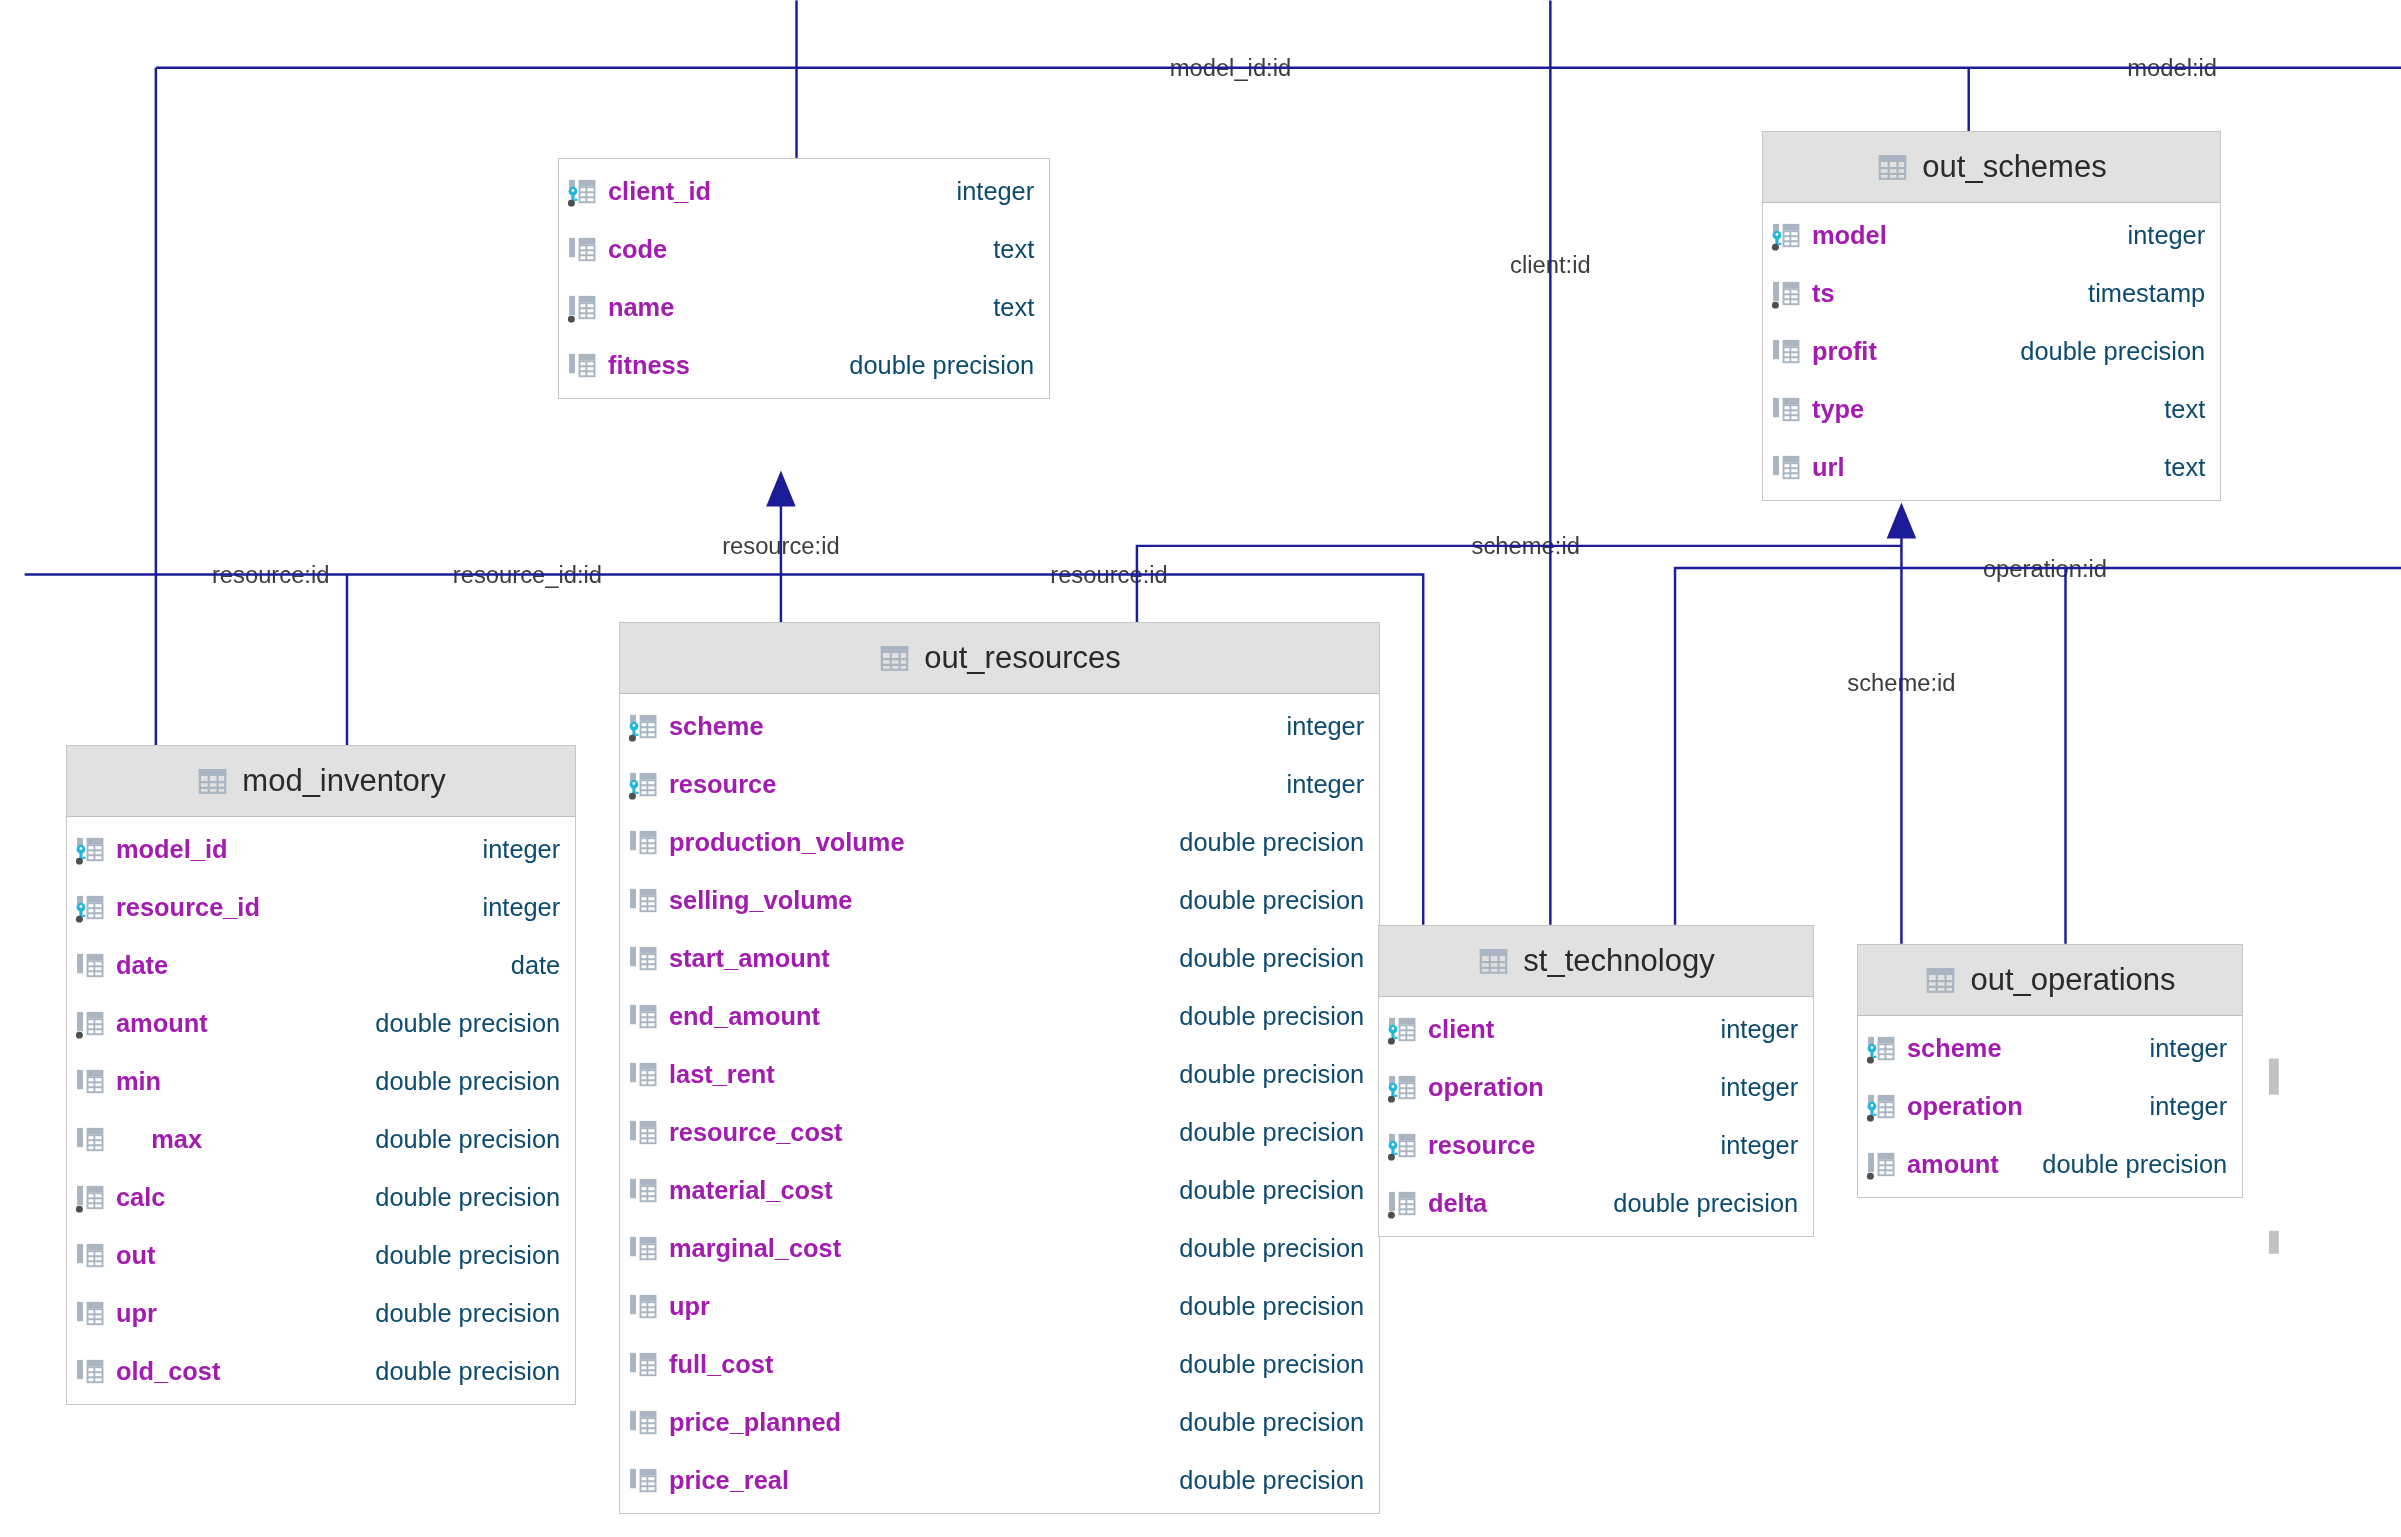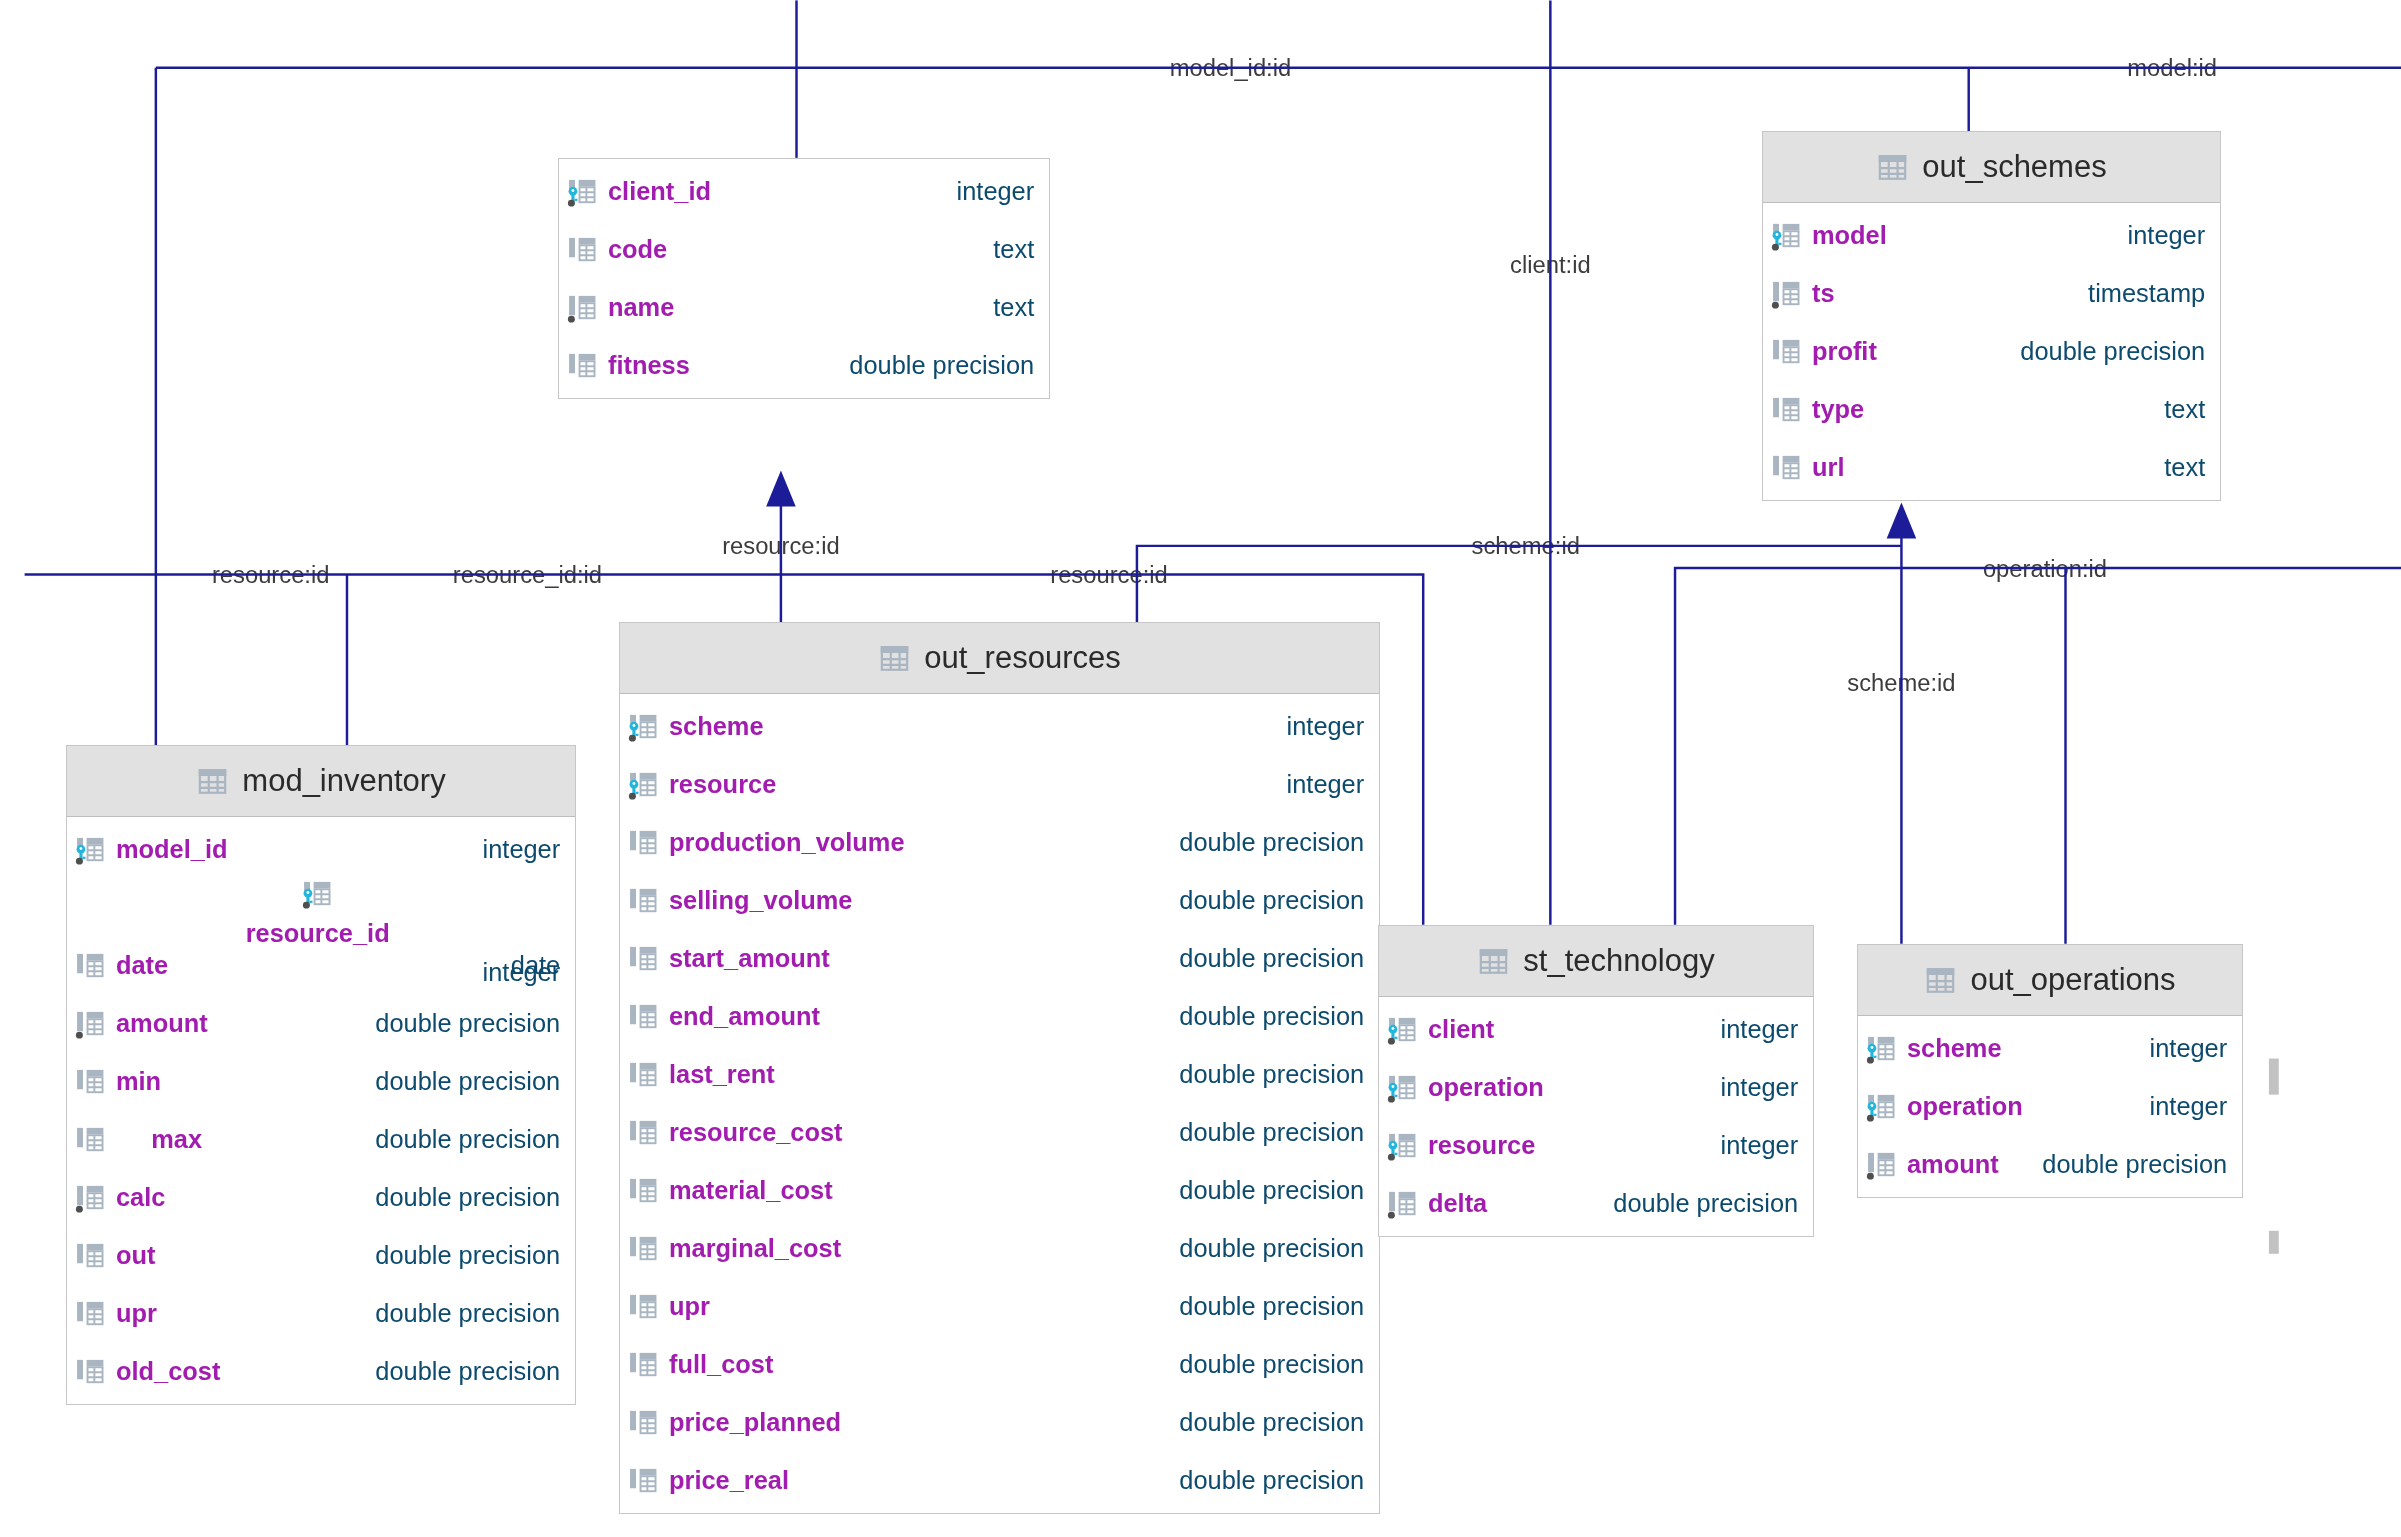--- a/index.html
+++ b/index.html
@@ -194,21 +194,21 @@
               <path d="M9.7,12.6 H21.3 M9.7,16.5 H21.3 M15,8.7 V20.3" stroke="#a9b6c2" stroke-width="1.5" fill="none"></path>
               <circle cx="4.6" cy="11.8" r="3.4" fill="#22b6dc"></circle>
               <circle cx="4.6" cy="11.2" r="1.1" fill="#ffffff"></circle>
               <rect x="3.4" y="14.2" width="2.4" height="7.6" fill="#22b6dc"></rect>
               <rect x="5.8" y="17.6" width="2.3" height="1.7" fill="#22b6dc"></rect>
               <circle cx="3.4" cy="21" r="2.7" fill="#4f4f4f"></circle>
             </svg></span>
           <span class="col-name">model_id</span>
           <span class="col-type">integer</span>
         </div>
-        <div class="col-row" style="height: 58px; flex-direction: column;">
+        <div class="col-row" style="height: 58px;">
           <span class="col-icon"><svg viewBox="0 0 24 24" width="31" height="31">
               <rect x="1.6" y="3" width="4.6" height="8" fill="#a9b6c2"></rect>
               <rect x="9" y="3" width="13" height="5" fill="#a9b6c2"></rect>
               <rect x="9.7" y="8.7" width="11.6" height="11.6" fill="none" stroke="#a9b6c2" stroke-width="1.5"></rect>
               <path d="M9.7,12.6 H21.3 M9.7,16.5 H21.3 M15,8.7 V20.3" stroke="#a9b6c2" stroke-width="1.5" fill="none"></path>
               <circle cx="4.6" cy="11.8" r="3.4" fill="#22b6dc"></circle>
               <circle cx="4.6" cy="11.2" r="1.1" fill="#ffffff"></circle>
               <rect x="3.4" y="14.2" width="2.4" height="7.6" fill="#22b6dc"></rect>
               <rect x="5.8" y="17.6" width="2.3" height="1.7" fill="#22b6dc"></rect>
               <circle cx="3.4" cy="21" r="2.7" fill="#4f4f4f"></circle>

